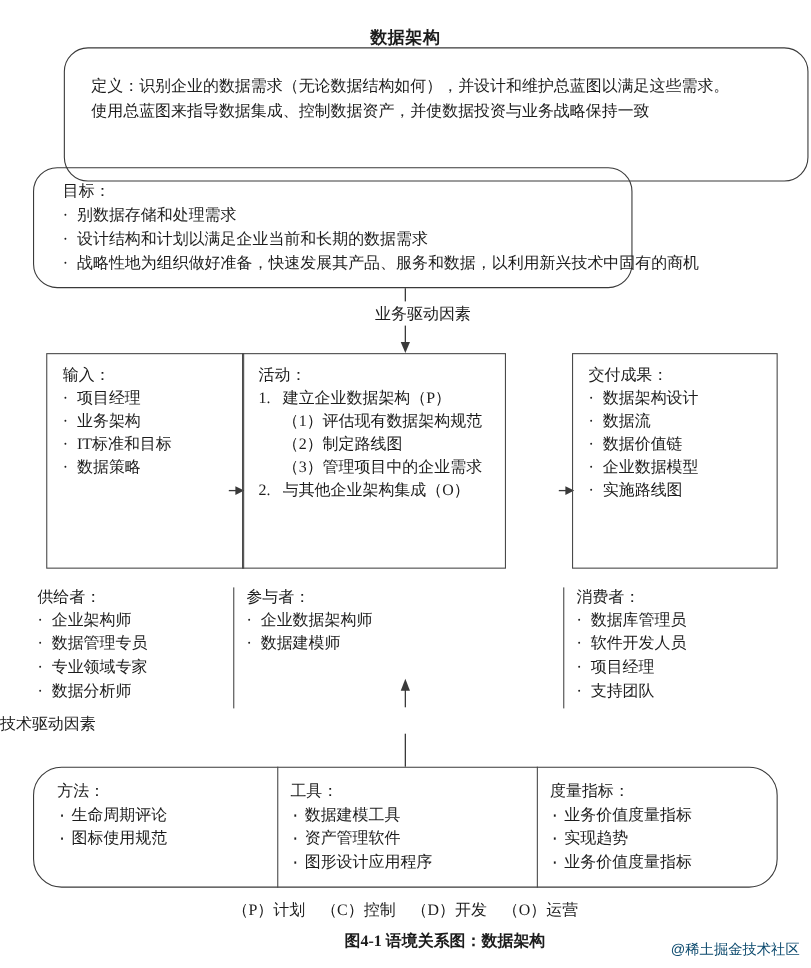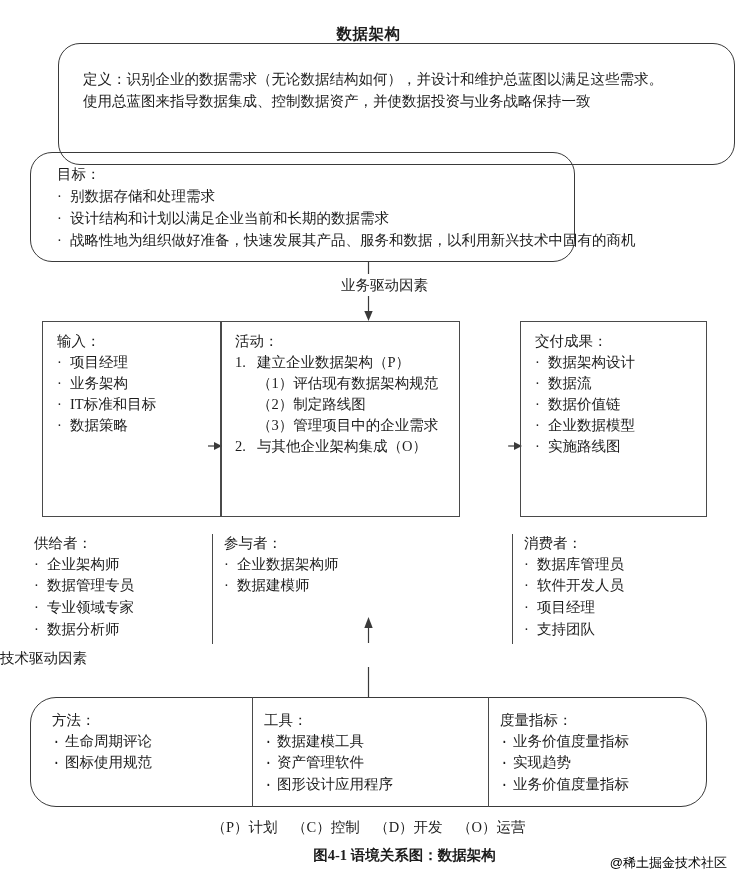--- a/index.html
+++ b/index.html
@@ -219,21 +219,21 @@
     text-align: center;
     font-size: 14.5px;
     font-weight: bold;
     padding-left: 36px;
   }
   #watermark {
     position: absolute;
     right: 10px;
     bottom: 8px;
     font-size: 13px;
-    color: #000000;
+    color: #0c4a6e;
     font-family: "Liberation Sans", sans-serif;
   }
   svg { display: block; overflow: visible; }
 </style>
 </head>
 <body>
 
 <div id="page-title">数据架构</div>
 
 <div id="definition-box">

